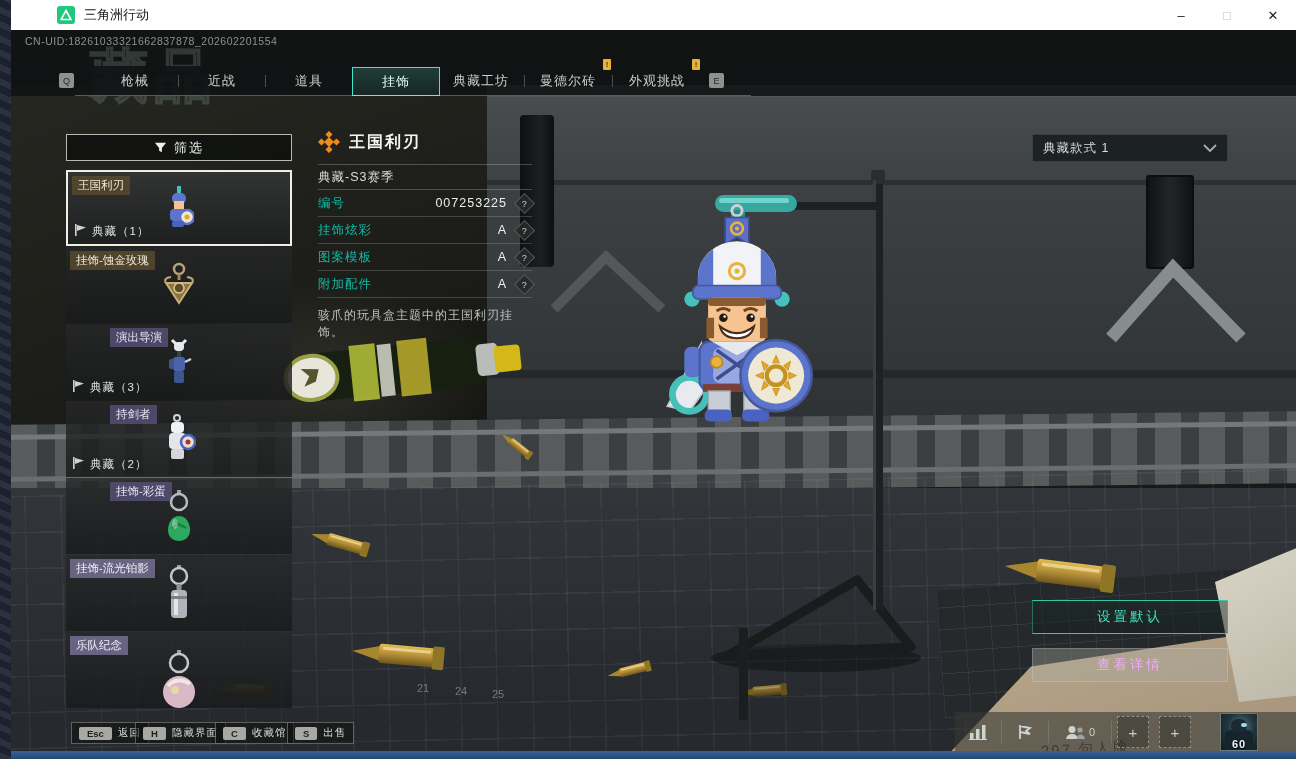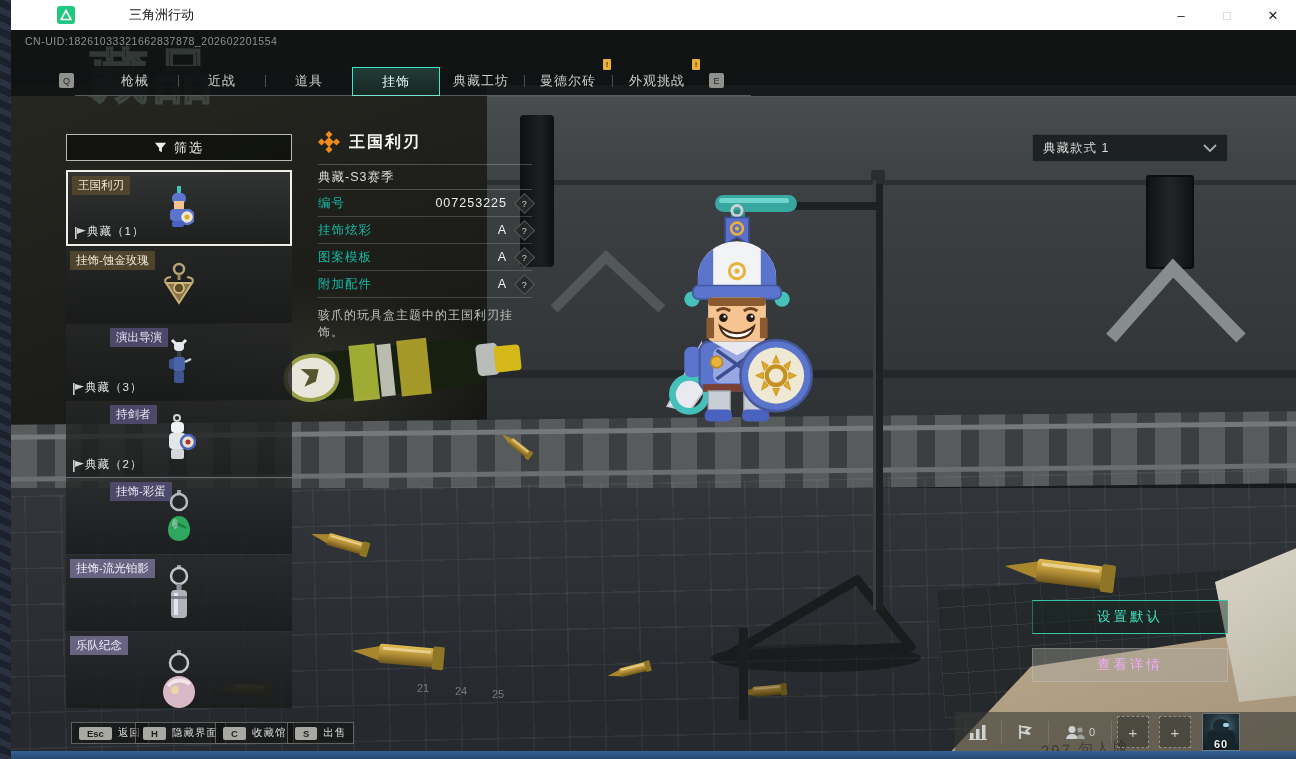--- a/index.html
+++ b/index.html
@@ -2,21 +2,21 @@
 <html><head>
 <meta charset="utf-8">
 <style>
   html,body{margin:0;padding:0;background:#0c0e12;}
   *{box-sizing:border-box;font-family:"Liberation Sans",sans-serif;}
   .page{position:relative;width:1296px;height:759px;overflow:hidden;background:#10131a;}
   .desktop-sliver{position:absolute;left:0;top:0;width:11px;height:759px;
     background:repeating-linear-gradient(25deg,#2a3140 0 6px,#1b212d 6px 13px);}
   .window{position:absolute;left:11px;top:0;width:1285px;height:759px;}
   
-  .titlebar{position:absolute;left:0;top:0;width:100%;height:30px;background:#ffffff;display:flex;align-items:center;gap:45px;}
+  .titlebar{position:absolute;left:0;top:0;width:100%;height:30px;background:#ffffff;display:flex;align-items:center;}
   .app-logo{width:18px;height:18px;margin-left:46px;border-radius:3px;background:#1fc77f;display:flex;align-items:center;justify-content:center;}
   .app-title{margin-left:9px;font-size:13px;color:#161616;}
   .win-controls{position:absolute;right:0;top:0;height:30px;display:flex;}
   .win-btn{width:46px;height:30px;display:flex;align-items:center;justify-content:center;font-size:13px;color:#222;}
   .win-btn.max{color:#c2c2c2;}
   
   .stage{position:absolute;left:0;top:30px;width:1285px;height:729px;overflow:hidden;background:#17191b;}
   .layer{position:absolute;}
   .noint{pointer-events:none;}
   
@@ -70,21 +70,21 @@
     color:#5c3c00;font-size:8px;font-weight:bold;display:flex;align-items:center;justify-content:center;}
   
   .filter-btn{left:55px;top:104px;width:226px;height:27px;border:1px solid #b7bbb6;background:rgba(8,10,10,.62);
     display:flex;align-items:center;justify-content:center;gap:7px;color:#eef0ec;font-size:13px;letter-spacing:2px;}
   .side-list{left:55px;top:140px;width:226px;height:542px;overflow:hidden;}
   .side-item{position:absolute;left:0;width:226px;height:76px;background:linear-gradient(180deg,rgba(38,40,40,.82),rgba(24,26,26,.82));}
   .side-item.sel{border:2px solid #efeee8;background:linear-gradient(180deg,rgba(52,54,54,.88),rgba(30,32,32,.88));}
   .side-badge{position:absolute;left:4px;top:4px;padding:2px 6px;font-size:11.5px;color:#efeadb;background:rgba(84,72,44,.92);}
   .side-badge.purple{background:rgba(82,76,112,.9);color:#e9e6f4;margin-left:40px;}
   .side-badge.lav{background:rgba(112,106,140,.9);color:#f0eef8;}
-  .side-tier{position:absolute;left:6px;bottom:5px;display:flex;align-items:flex-end;color:#e4e6e2;font-size:11.5px;letter-spacing:1px;}
+  .side-tier{position:absolute;left:6px;bottom:5px;display:flex;align-items:flex-start;gap:5px;color:#e4e6e2;font-size:11.5px;letter-spacing:1px;}
   .side-charm{position:absolute;left:50%;top:50%;transform:translate(-50%,-50%);}
   
   .detail{left:307px;top:96px;width:214px;}
   .detail-header{display:flex;align-items:center;gap:9px;height:32px;color:#f3f4f1;font-size:16px;font-weight:bold;letter-spacing:2px;}
   .detail-season{margin-top:6px;height:26px;display:flex;align-items:center;color:#d9dbd7;font-size:12.5px;letter-spacing:1px;
     border-top:1px solid rgba(205,212,208,.28);border-bottom:1px solid rgba(205,212,208,.28);}
   .drow{height:27px;display:flex;align-items:center;border-bottom:1px solid rgba(205,212,208,.22);font-size:12.5px;}
   .drow .lbl{color:#14b8a6;letter-spacing:1px;}
   .drow .val{margin-left:auto;color:#eceeea;letter-spacing:1px;}
   .help-d{width:15px;height:15px;margin-left:10px;transform:rotate(45deg);background:rgba(38,42,41,.9);
@@ -107,21 +107,21 @@
   .shortcut{position:absolute;top:692px;height:22px;border:1px solid rgba(155,155,148,.55);background:rgba(14,16,15,.55);
     display:flex;align-items:center;gap:6px;padding:0 7px;}
   .keycap{background:#a9a9a4;border-radius:2px;color:#1d1f1e;font-size:9.5px;font-weight:bold;padding:1px 8px;}
   .sc-label{color:#d9dbd7;font-size:10.5px;letter-spacing:1px;}
   .social-strip{left:944px;top:682px;width:341px;height:40px;background:rgba(55,57,53,.6);display:flex;align-items:center;}
   .soc-sep{width:1px;height:22px;background:rgba(200,200,195,.2);}
   .soc-icon{width:46px;display:flex;align-items:center;justify-content:center;gap:4px;color:#d3d6d2;}
   .soc-count{color:#cfd2ce;font-size:11px;}
   .slot{width:32px;height:32px;margin:0 5px;border:1px dashed rgba(205,205,198,.5);display:flex;align-items:center;justify-content:center;
     color:#c9ccc8;font-size:15px;background:rgba(20,22,21,.3);}
-  .avatar{position:relative;width:38px;height:38px;margin-left:6px;border:1px solid rgba(190,200,200,.5);
+  .avatar{position:relative;width:38px;height:38px;margin-left:24px;border:1px solid rgba(190,200,200,.5);
     background:radial-gradient(circle at 55% 35%,#3e5a66 0 20%,#22343c 45%,#101b20 100%);overflow:hidden;}
   .avatar .head{position:absolute;left:10px;top:5px;width:16px;height:14px;border-radius:45%;background:#1b2a31;}
   .avatar .bodyy{position:absolute;left:4px;top:16px;width:28px;height:20px;border-radius:6px 6px 0 0;background:#16242b;}
   .avatar .glint{position:absolute;left:20px;top:9px;width:6px;height:4px;background:#9fd4ea;border-radius:2px;}
   .avatar .lvl{position:absolute;left:0;right:0;bottom:0;text-align:center;color:#eef2f2;font-size:11px;font-weight:bold;
     text-shadow:0 1px 2px #000;letter-spacing:1px;}
 </style>
 </head>
 <body>
 

